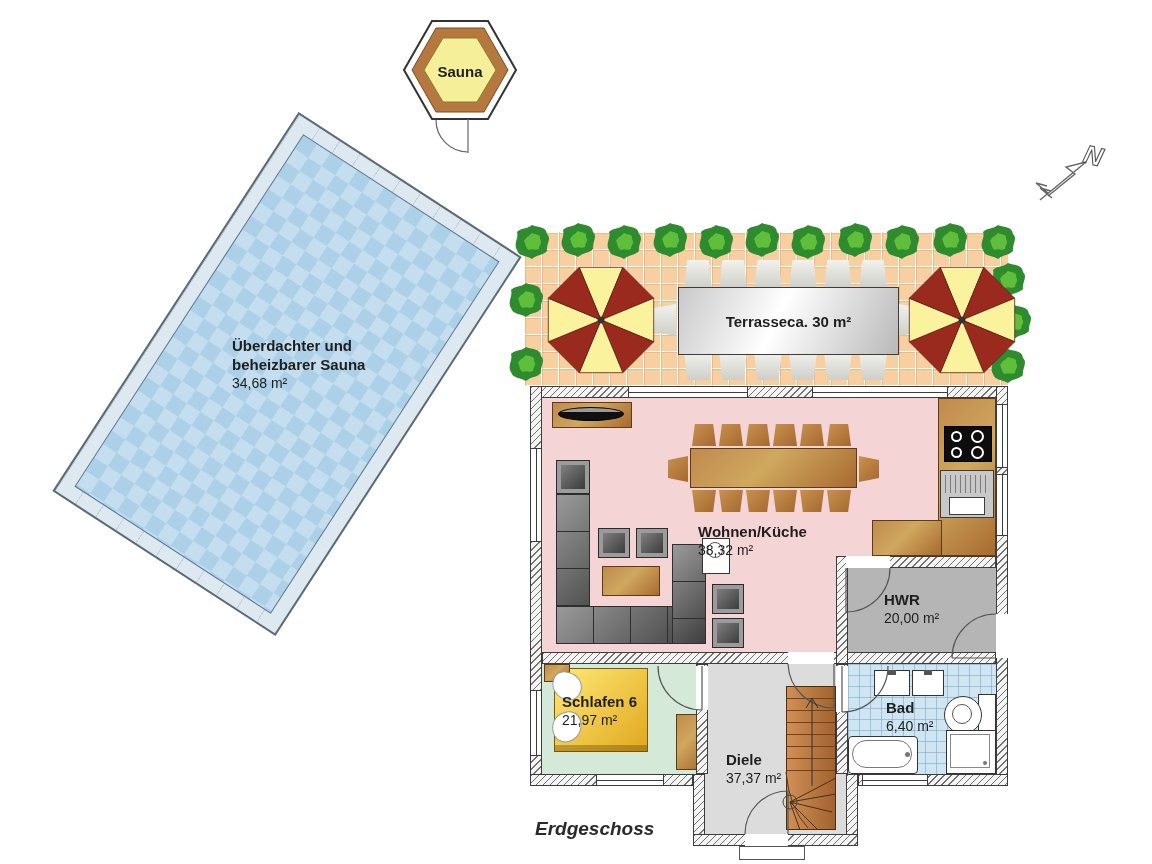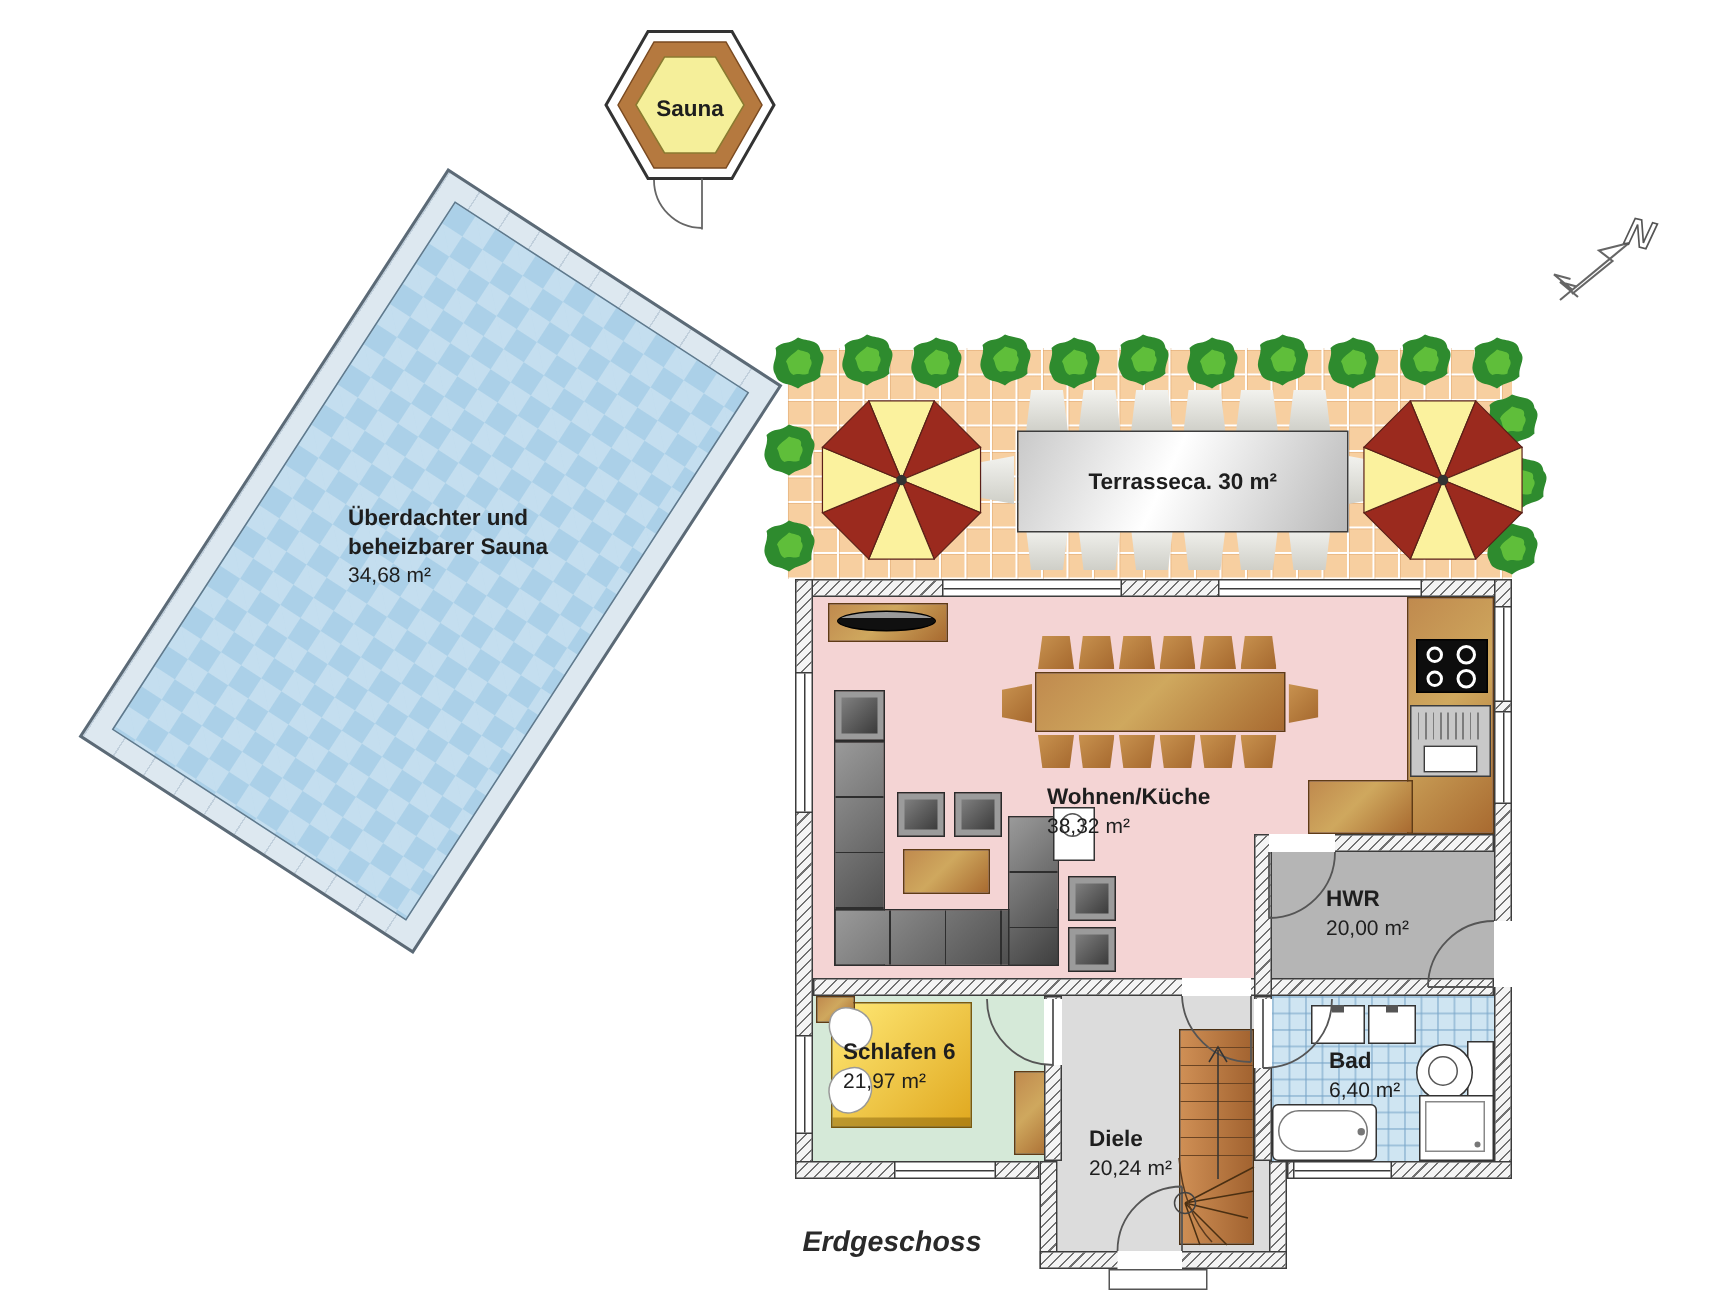--- a/index.html
+++ b/index.html
@@ -223,21 +223,21 @@
   <div class="rlabel" style="left:884px;top:590px;">
     <div>HWR</div>
     <div class="area">20,00 m²</div>
   </div>
   <div class="rlabel" style="left:562px;top:692px;">
     <div>Schlafen 6</div>
     <div class="area">21,97 m²</div>
   </div>
   <div class="rlabel" style="left:726px;top:702px;margin-top:48px;">
     <div>Diele</div>
-    <div class="area">20,24 m²</div>
+    <div class="area">37,37 m²</div>
   </div>
   <div class="rlabel" style="left:886px;top:698px;">
     <div>Bad</div>
     <div class="area">6,40 m²</div>
   </div>
 
   <div class="abs" style="left:535px;top:818px;font-size:19px;font-weight:bold;font-style:italic;color:#2a2a2a;z-index:50;">Erdgeschoss</div>
 
   <svg class="overlay" width="1152" height="864" viewBox="0 0 1152 864">
     <defs>

